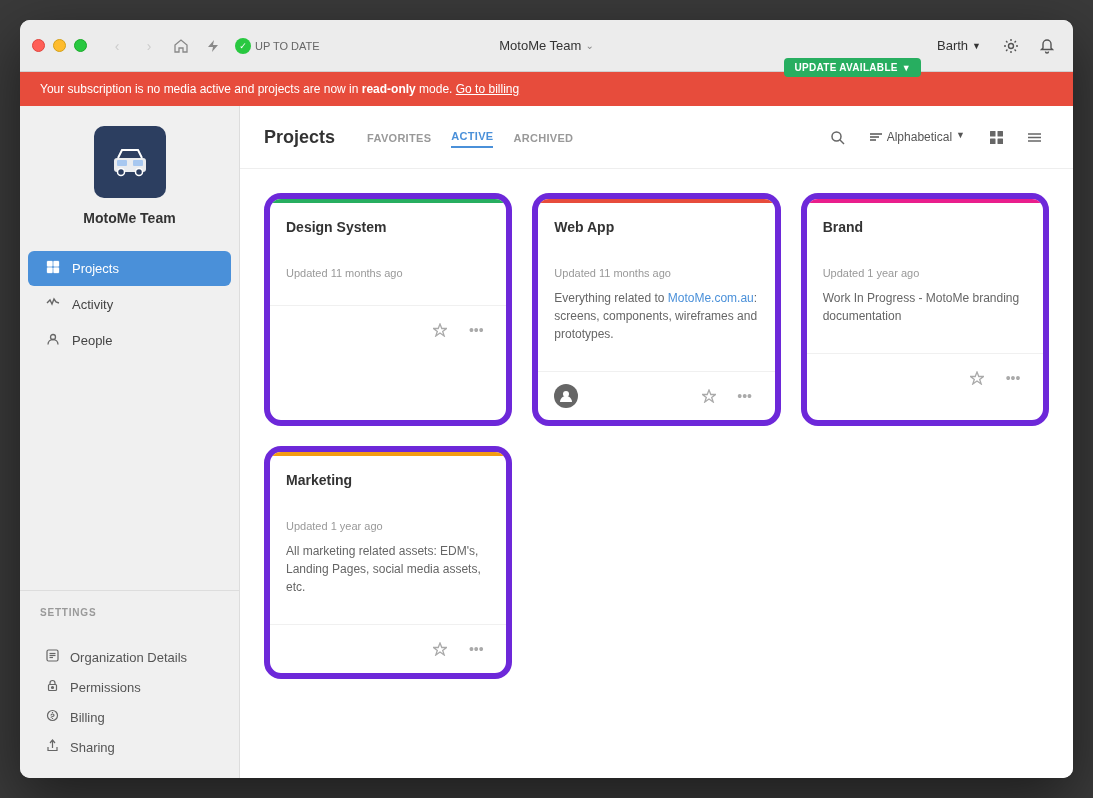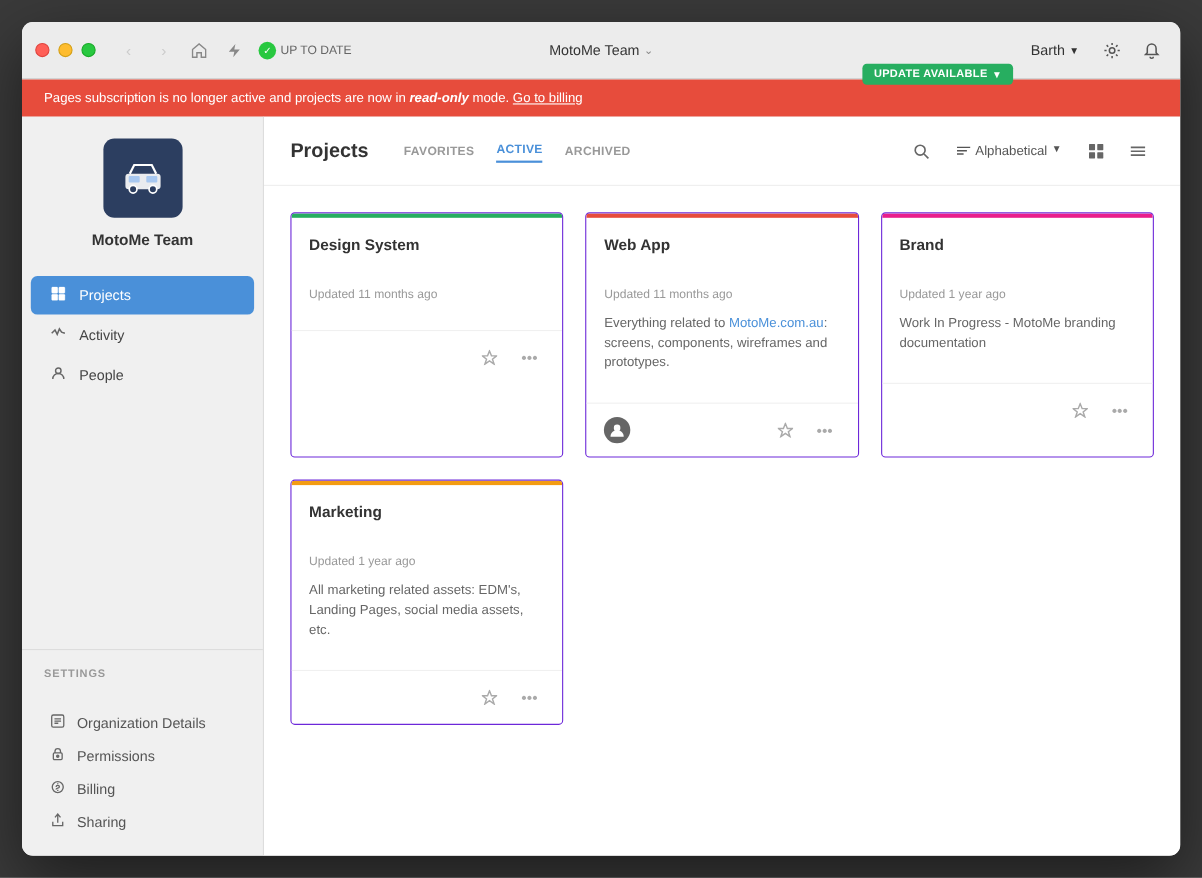--- a/index.html
+++ b/index.html
@@ -160,21 +160,20 @@
       font-size: 12px;
       padding: 10px 20px;
       flex-shrink: 0;
     }
     .banner a {
       color: white;
       text-decoration: underline;
     }
     .banner strong {
       font-weight: 700;
-      font-style: italic;
     }
     
     .main {
       display: flex;
       flex: 1;
       overflow: hidden;
     }
     
     .sidebar {
       width: 220px;
@@ -325,22 +324,22 @@
     }
     
     .projects-grid {
       padding: 24px;
       display: grid;
       grid-template-columns: repeat(3, 1fr);
       gap: 20px;
       align-content: start;
     }
     .project-card {
-      border: 1px solid #6d28d9;
-      border-radius: 4px;
+      border: 6px solid #6d28d9;
+      border-radius: 17px;
       overflow: hidden;
       background: white;
       cursor: pointer;
       transition: box-shadow 0.15s;
     }
     .card-top-bar {
       height: 4px;
     }
     .card-body {
       padding: 16px;
@@ -456,21 +455,21 @@
       <div class="titlebar-action-icon">
         <svg width="16" height="16" viewBox="0 0 16 16" fill="none" stroke="#555" stroke-width="1.4">
           <path d="M8 2C5.8 2 4 3.8 4 6v4l-1.5 1.5h11L12 10V6c0-2.2-1.8-4-4-4z"></path>
           <path d="M6.5 13.5c0 .83.67 1.5 1.5 1.5s1.5-.67 1.5-1.5"></path>
         </svg>
       </div>
     </div>
   </div>
 
   <div class="banner">
-    <span>Pages subscription is no longer active and projects are now in </span>
+    <span>Your subscription is no media active and projects are now in </span>
     <strong>read-only</strong>
     <span> mode. </span>
     <a href="#">Go to billing</a>
   </div>
 
   <div class="main">
 
     <div class="sidebar">
       <div class="org-section">
         <div class="org-logo">

